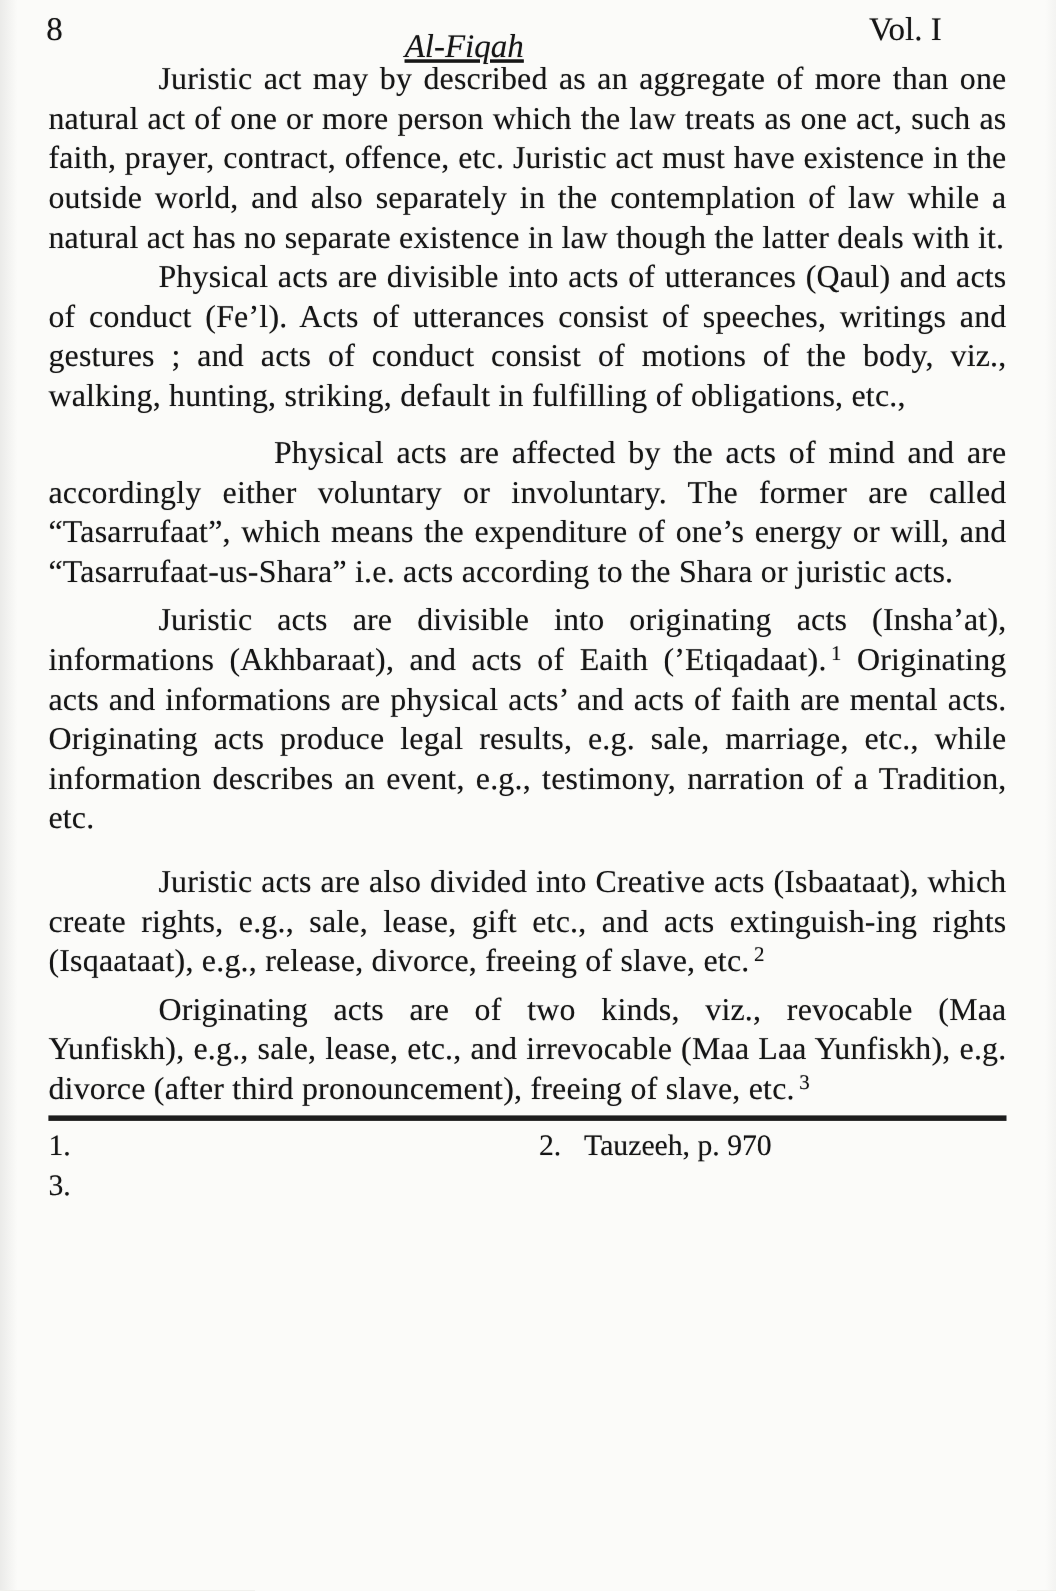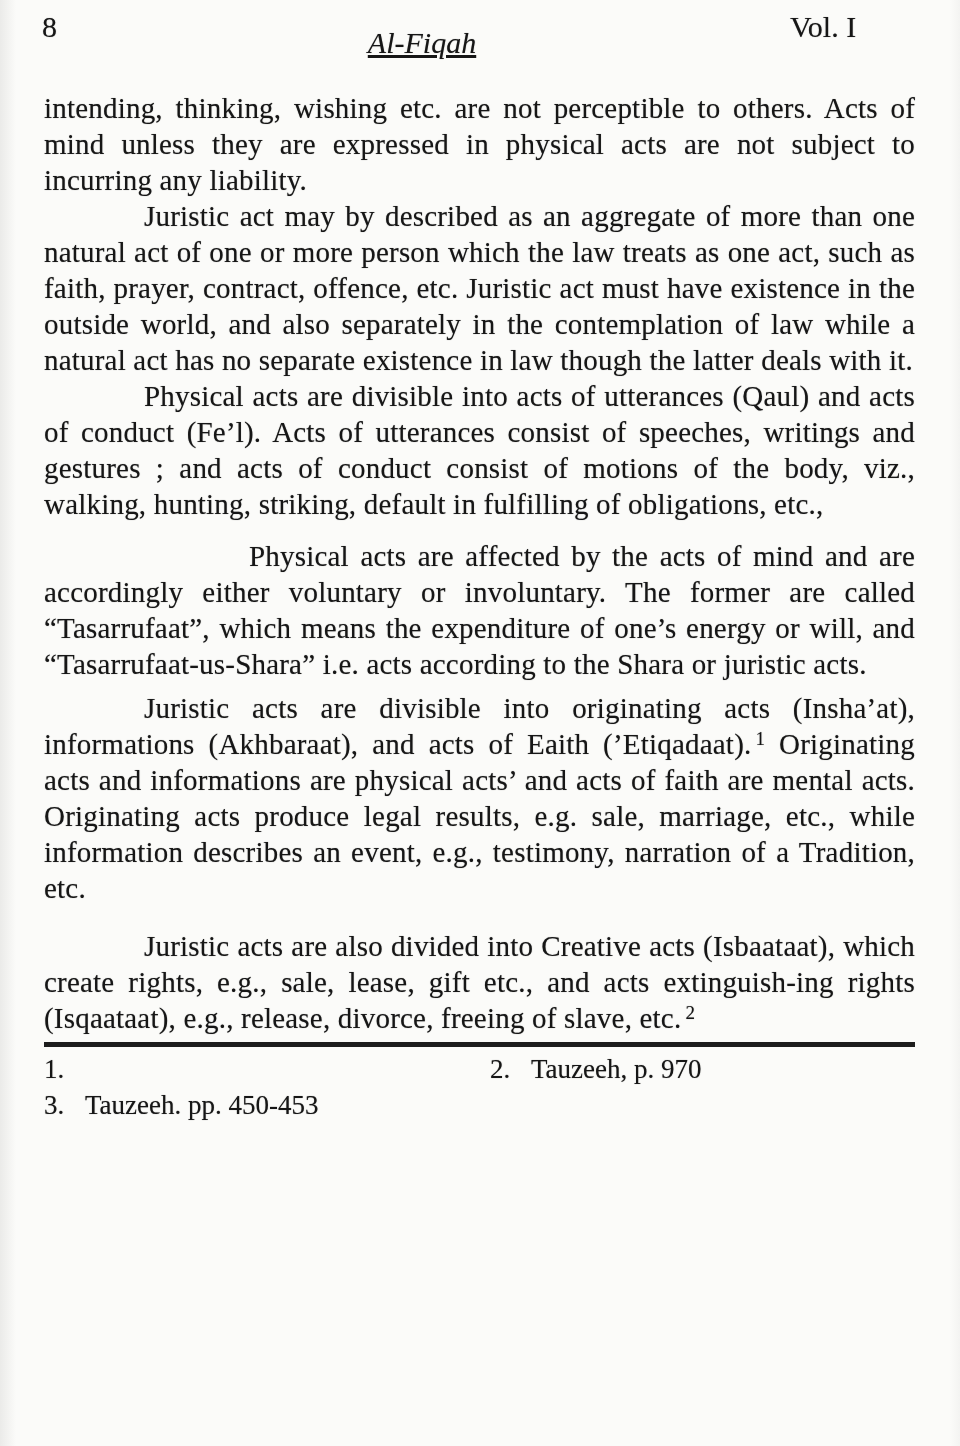--- a/index.html
+++ b/index.html
@@ -93,41 +93,40 @@
 
 <div class="page">
 
   <div class="running-head">
     <span class="page-num">8</span>
     <span class="book-title">Al-Fiqah</span>
     <span class="volume">Vol. I</span>
   </div>
 
   <div class="body-text">
-      <p class="para indent-none gap-xl"><span>intending, thinking, wishing etc. are not perceptible to others. Acts of mind unless they are expressed in physical acts are not subject to incurring any liability.</span></p>
       <p class="para indent-normal gap-lg"><span>Juristic  act may by described as an aggregate of more than one natural act of one or more person which the law treats as one act, such as faith, prayer, contract, offence, etc. Juristic act must have existence in the outside world, and also separately in the contemplation of law while a natural act has no separate existence in law though the latter deals with it.</span></p>
       <p class="para indent-normal gap-lg"><span>Physical acts are divisible into acts of utterances (Qaul) and acts of conduct (Fe’l). Acts of utterances consist of speeches, writings and gestures ; and acts of conduct consist of motions of the body, viz., walking, hunting, striking, default in fulfilling of obligations, etc.,</span></p>
       <p class="para indent-deep gap-none"><span>Physical acts are affected by the acts of mind and are accordingly either voluntary or involuntary. The former are called “Tasarrufaat”, which means the expenditure of one’s energy or will, and “Tasarrufaat-us-Shara” i.e. acts according to the Shara or juristic acts.</span></p>
       <p class="para indent-normal gap-sm"><span>Juristic acts are divisible into originating acts (Insha’at), informations (Akhbaraat), and acts of Eaith (’Etiqadaat).</span><sup>1</sup><span> Originating acts and informations are physical acts’ and acts of faith are mental acts. Originating acts produce legal results, e.g. sale, marriage, etc., while information describes an event, e.g., testimony, narration of a Tradition, etc.</span></p>
       <p class="para indent-normal gap-md"><span>Juristic acts are also divided into Creative acts (Isbaataat), which create rights, e.g., sale, lease, gift etc., and acts extinguish-ing rights (Isqaataat), e.g., release, divorce, freeing of slave, etc.</span><sup>2</sup></p>
+      <p class="para indent-normal gap-sm"><span>Originating acts are of two kinds, viz., revocable (Maa Yunfiskh), e.g., sale, lease, etc., and irrevocable (Maa Laa Yunfiskh), e.g. divorce (after third pronouncement), freeing of slave, etc.</span><sup>3</sup></p>
     </div>
 
   <hr class="footnote-sep">
 
   <div class="footnotes">
     <div class="fn-row">
       <div class="fn-item first">
         <span class="fn-num">1.</span>
       </div>
       <div class="fn-item">
         <span class="fn-num">2.</span>
         <span class="fn-text">Tauzeeh, p. 970</span>
       </div>
     </div>
     <div class="fn-row">
       <div class="fn-item first">
         <span class="fn-num">3.</span>
-        <span class="fn-text">Tauzeeh. pp. 450-453</span>
       </div>
     </div>
   </div>
 
 </div>
 
 </body></html>

